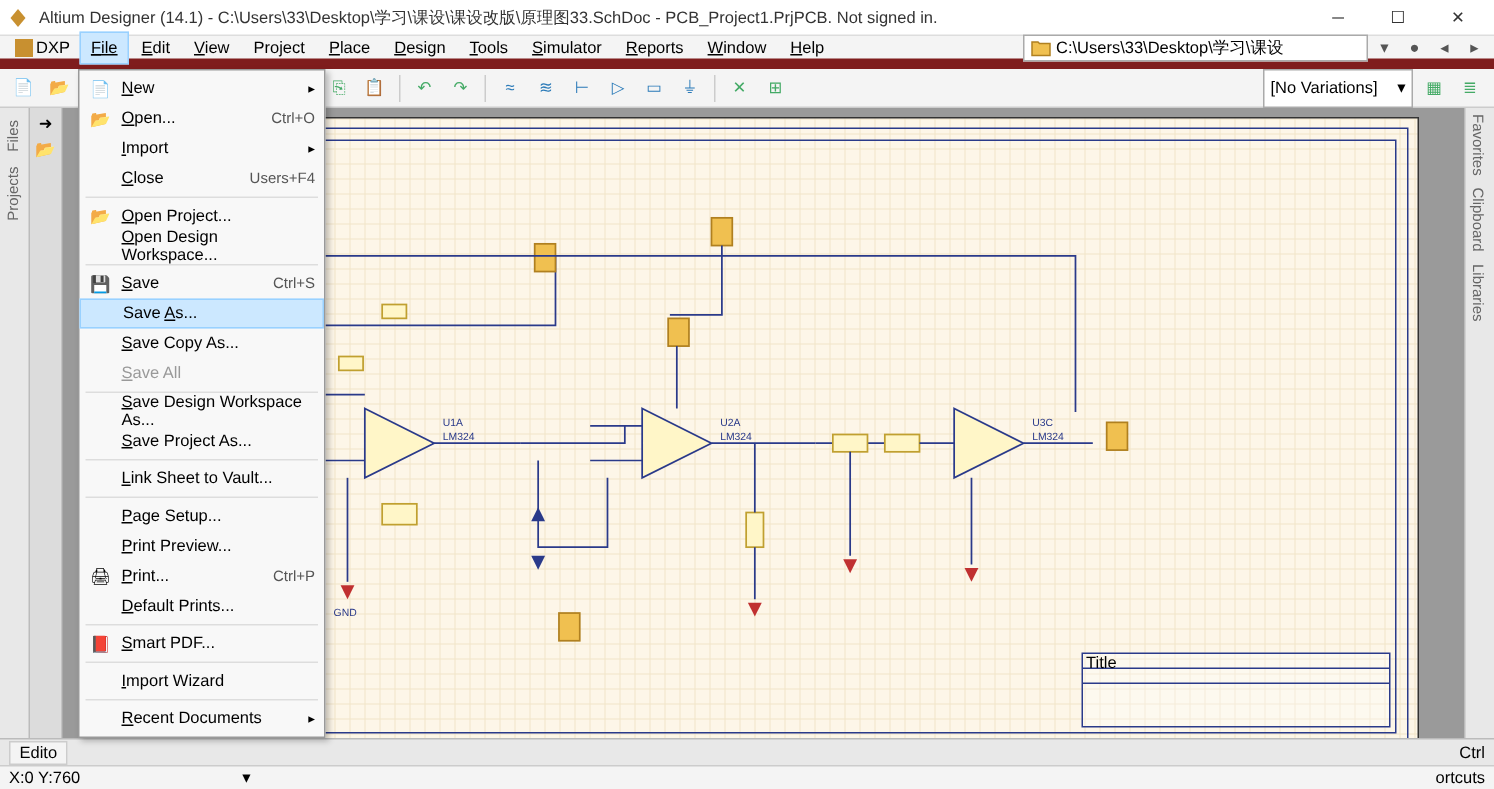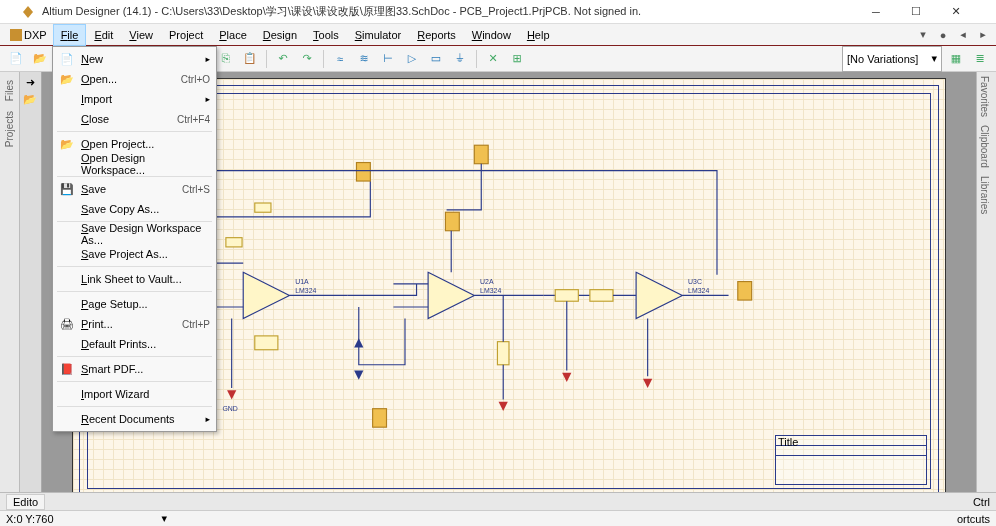--- a/index.html
+++ b/index.html
@@ -1,23 +1,23 @@
 <!DOCTYPE html>
 <html><head>
 <meta charset="utf-8">
 <style>
 * { margin: 0; padding: 0; box-sizing: border-box; font-family: "Segoe UI", Tahoma, sans-serif; font-size: 11px; }
 body { background: #f0f0f0; width: 996px; height: 526px; overflow: hidden; position: relative; }
 
-.titlebar { height: 24px; background: #fff; display: flex; align-items: center; padding: 0 20px; border-bottom: 1px solid #ddd; }
+.titlebar { height: 24px; background: #fff; display: flex; align-items: center; padding: 0 4px; border-bottom: 1px solid #ddd; }
 .titlebar .logo { width: 16px; height: 16px; margin-right: 6px; display: flex; align-items: center; justify-content: center; }
 .titlebar .title-text { flex: 1; color: #333; }
 .titlebar .winbtn { width: 40px; height: 24px; display: flex; align-items: center; justify-content: center; color: #333; }
 
-.menubar { height: 22px; background: #f4f4f4; display: flex; align-items: center; padding: 0 4px; border-bottom: 1px solid #7f1d1d; }
+.menubar { height: 22px; background: #f4f4f4; display: flex; align-items: center; padding: 0 4px; border-bottom: 7px solid #7f1d1d; }
 .menubar .dxp { display: flex; align-items: center; gap: 2px; padding: 0 6px; }
 .menubar .menu-item { padding: 0 8px; line-height: 22px; color: #000; }
 .menubar .menu-item.open { background: #cce8ff; border: 1px solid #99d1ff; line-height: 20px; padding: 0 7px; text-decoration: underline; }
 .menubar .menu-item u { text-decoration: underline; }
 .menubar .spacer { flex: 1; }
 .pathbox { width: 230px; height: 18px; border: 1px solid #aaa; background: #fff; padding: 0 4px; display: flex; align-items: center; overflow: hidden; white-space: nowrap; }
 .pathbox .folder-ico { width: 14px; height: 12px; margin-right: 3px; }
 .little-btn { width: 18px; height: 18px; margin-left: 2px; display: flex; align-items: center; justify-content: center; color: #555; }
 
 .toolbar { height: 26px; background: #f4f4f4; display: flex; align-items: center; padding: 0 6px; gap: 4px; border-bottom: 1px solid #ccc; }
@@ -47,21 +47,21 @@
 .dd-item.disabled { color: #999; }
 .dd-item .ico { position: absolute; left: 6px; width: 16px; height: 16px; display: flex; align-items: center; justify-content: center; }
 .dd-item .arrow { margin-left: auto; font-size: 9px; }
 .dd-item .shortcut { margin-left: auto; color: #555; font-size: 10px; }
 .dd-sep { height: 1px; background: #ddd; margin: 2px 4px; }
 
 .bottom-bar { position: absolute; bottom: 16px; left: 0; right: 0; height: 18px; background: #e8e8e8; border-top: 1px solid #bbb; display: flex; align-items: center; padding: 0 6px; font-size: 10px; text-align: right; }
 .bottom-bar .tab-btn { padding: 0 6px; height: 16px; display: flex; align-items: center; border: 1px solid #ccc; background: #f4f4f4; margin-right: 2px; }
 .status-bar { position: absolute; bottom: 0; left: 0; right: 0; height: 16px; background: #f4f4f4; border-top: 1px solid #ccc; display: flex; align-items: center; padding: 0 6px; font-size: 10px; gap: 28px; }
 
-.title-block { position: absolute; right: 18px; bottom: 18px; width: 152px; height: 50px; border: 1px solid #2a3a8a; background: rgba(255,255,255,0.3); font-size: 6px; }
+.title-block { position: absolute; right: 18px; bottom: 18px; width: 206px; height: 50px; border: 1px solid #2a3a8a; background: rgba(255,255,255,0.3); font-size: 6px; }
 .title-block .row { border-bottom: 1px solid #2a3a8a; height: 10px; padding: 0 2px; }
 </style>
 </head>
 <body>
 
 <div class="titlebar">
   <div class="logo">
     <svg width="14" height="14" viewBox="0 0 14 14">
         <path d="M7 1 L12 7 L7 13 L2 7 Z" fill="#c89030"></path>
       </svg>
@@ -84,20 +84,26 @@
   <div class="menu-item"><u>V</u>iew</div>
   <div class="menu-item">Pro<u>j</u>ect</div>
   <div class="menu-item"><u>P</u>lace</div>
   <div class="menu-item"><u>D</u>esign</div>
   <div class="menu-item"><u>T</u>ools</div>
   <div class="menu-item"><u>S</u>imulator</div>
   <div class="menu-item"><u>R</u>eports</div>
   <div class="menu-item"><u>W</u>indow</div>
   <div class="menu-item"><u>H</u>elp</div>
   <div class="spacer"></div>
+  <div class="pathbox">
+    <svg class="folder-ico" viewBox="0 0 14 12">
+        <path d="M1 2h4l1 1h7v8H1z" fill="#f0c050" stroke="#b08020"></path>
+      </svg>
+    <span>C:\Users\33\Desktop\学习\课设</span>
+  </div>
   <div class="little-btn">▾</div>
   <div class="little-btn">●</div>
   <div class="little-btn">◂</div>
   <div class="little-btn">▸</div>
 </div>
 
 <div class="toolbar">
   <div class="tbtn">📄</div>
   <div class="tbtn">📂</div>
   <div class="tbtn">💾</div>
@@ -215,53 +221,62 @@
       <span class="ico">📂</span>
       <span><u>O</u>pen...</span>
       <span class="shortcut">Ctrl+O</span>
     </div>
     <div class="dd-item">
       <span><u>I</u>mport</span>
       <span class="arrow">▸</span>
     </div>
     <div class="dd-item">
       <span><u>C</u>lose</span>
-      <span class="shortcut">Ctrl+F4</span>
+      <span class="shortcut">Users+F4</span>
     </div>
     <div class="dd-sep"></div>
     <div class="dd-item">
       <span class="ico">📂</span>
       <span><u>O</u>pen Project...</span>
     </div>
     <div class="dd-item">
       <span><u>O</u>pen Design Workspace...</span>
     </div>
     <div class="dd-sep"></div>
     <div class="dd-item">
       <span class="ico">💾</span>
       <span><u>S</u>ave</span>
       <span class="shortcut">Ctrl+S</span>
     </div>
+    <div class="dd-item hl">
+      <span>Save <u>A</u>s...</span>
+    </div>
     <div class="dd-item">
       <span><u>S</u>ave Copy As...</span>
     </div>
+    <div class="dd-item disabled">
+      <span><u>S</u>ave All</span>
+    </div>
     <div class="dd-sep"></div>
     <div class="dd-item">
       <span><u>S</u>ave Design Workspace As...</span>
     </div>
     <div class="dd-item">
       <span><u>S</u>ave Project As...</span>
     </div>
     <div class="dd-sep"></div>
     <div class="dd-item">
       <span><u>L</u>ink Sheet to Vault...</span>
     </div>
     <div class="dd-sep"></div>
     <div class="dd-item">
       <span><u>P</u>age Setup...</span>
+    </div>
+    <div class="dd-item">
+      <span><u>P</u>rint Preview...</span>
     </div>
     <div class="dd-item">
       <span class="ico">🖨</span>
       <span><u>P</u>rint...</span>
       <span class="shortcut">Ctrl+P</span>
     </div>
     <div class="dd-item">
       <span><u>D</u>efault Prints...</span>
     </div>
     <div class="dd-sep"></div>

